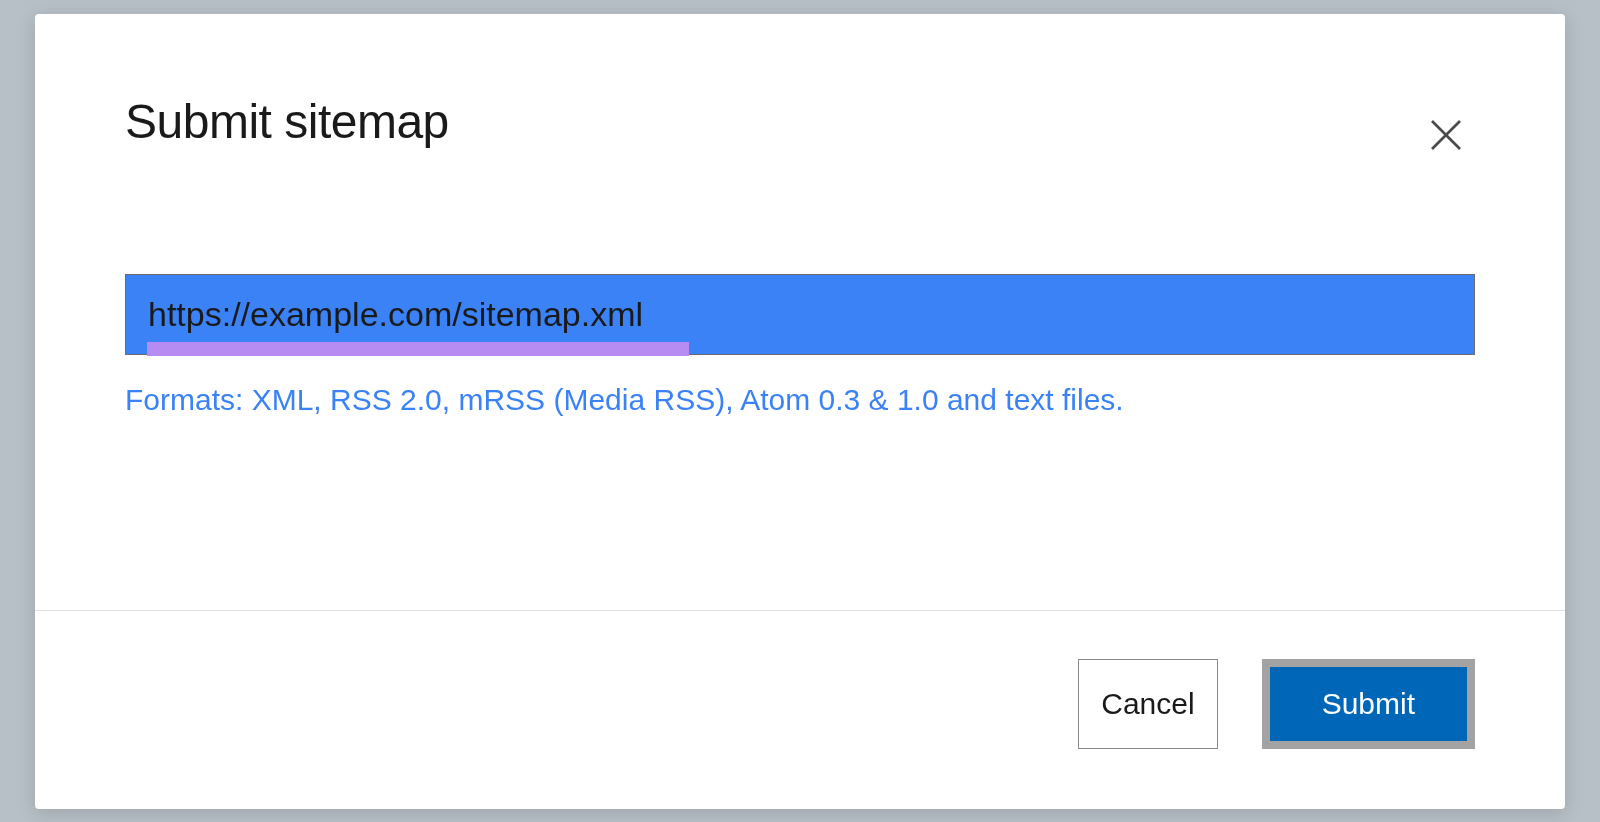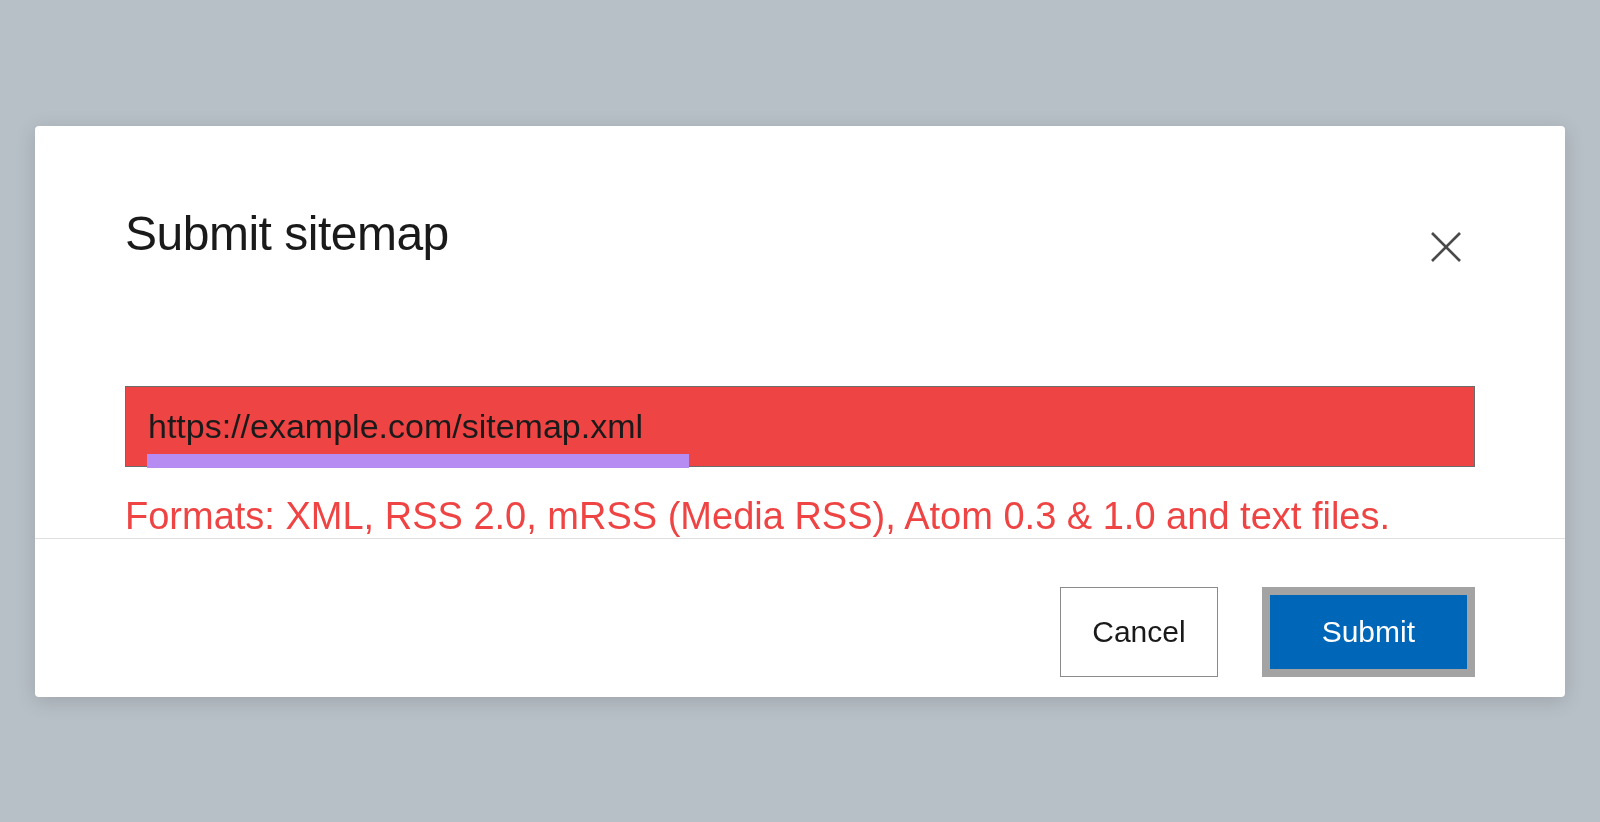--- a/index.html
+++ b/index.html
@@ -13,21 +13,21 @@
       width: 1600px;
       height: 822px;
       display: flex;
       align-items: center;
       justify-content: center;
       overflow: hidden;
     }
     .modal {
       background: #ffffff;
       width: 1530px;
-      height: 571px;
+      height: 795px;
       border-radius: 4px;
       box-shadow: 0 4px 20px rgba(0,0,0,0.15);
       display: flex;
       flex-direction: column;
       position: relative;
     }
     .modal-header {
       display: flex;
       justify-content: space-between;
       align-items: flex-start;
@@ -62,47 +62,47 @@
       margin-bottom: 28px;
     }
     .url-input {
       width: 100%;
       border: 1px solid #6b6b6b;
       padding: 20px 22px;
       font-size: 34px;
       color: #1a1a1a;
       font-family: inherit;
       outline: none;
-      background: #ef4444;
+      background: #3b82f6;
     }
     .url-highlight {
       position: absolute;
       left: 22px;
       bottom: -1px;
       height: 14px;
       background: #b68cf2;
       width: 542px;
       z-index: 1;
     }
     .formats-text {
-      font-size: 38px;
-      color: #ef4444;
+      font-size: 30px;
+      color: #3b82f6;
       font-weight: 400;
     }
     .modal-footer {
       border-top: 1px solid #e0e0e0;
       padding: 48px 90px 60px 90px;
       display: flex;
       justify-content: flex-end;
       gap: 44px;
     }
     .cancel-button {
       background: #ffffff;
       border: 1px solid #8a8a8a;
-      padding: 20px 31px;
+      padding: 20px 22px;
       font-size: 30px;
       color: #1a1a1a;
       cursor: pointer;
       font-family: inherit;
       font-weight: 400;
       margin-left: 36px;
     }
     .submit-button-wrapper {
       position: relative;
       padding: 8px;

